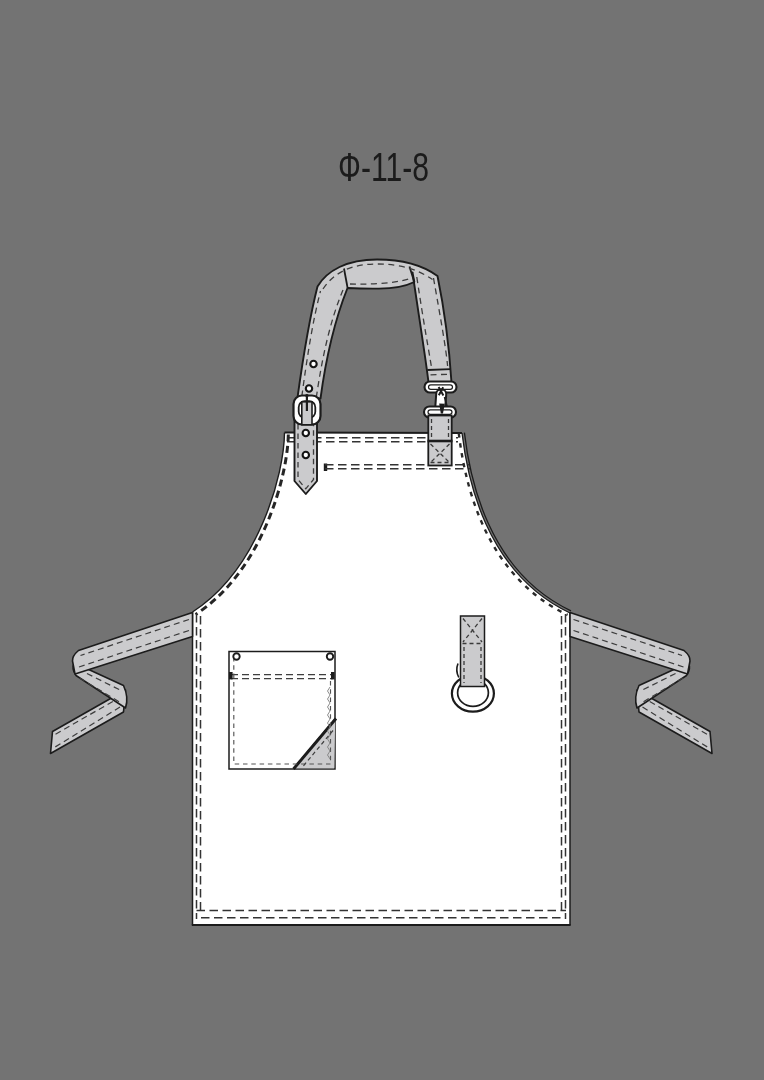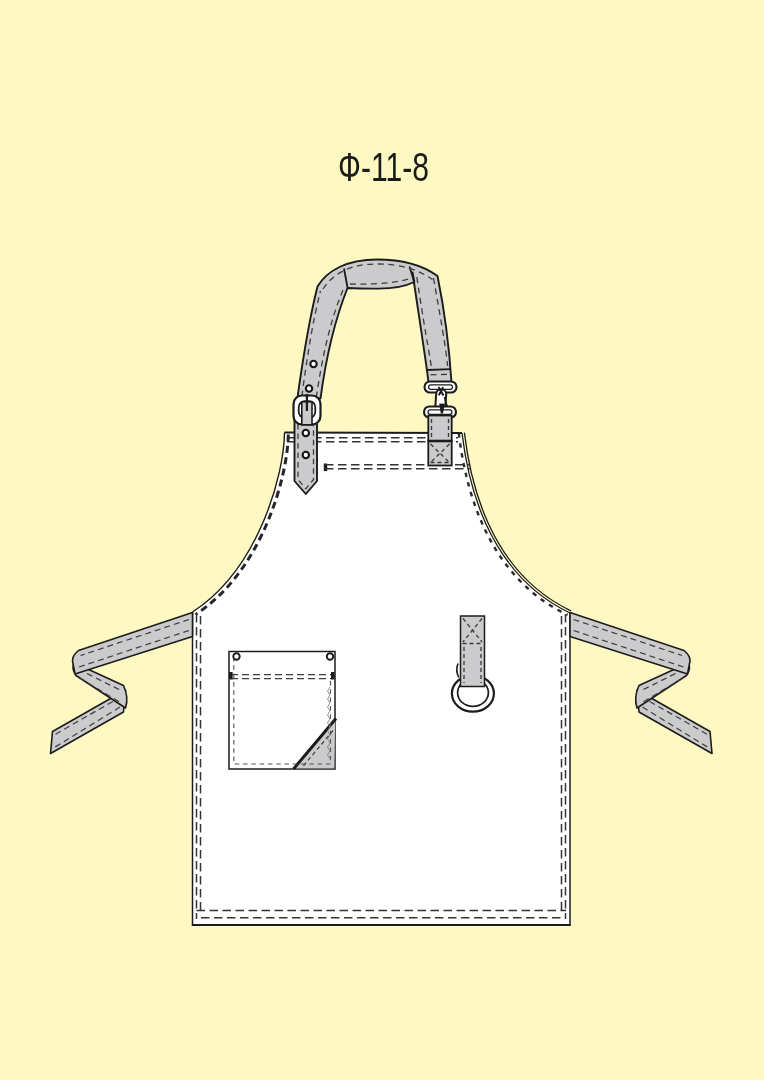--- a/index.html
+++ b/index.html
@@ -1,16 +1,16 @@
 <!DOCTYPE html>
 <html><head>
 <meta charset="utf-8">
 <style>
   html,body{margin:0;padding:0;background:#ffffff;}
-  .page{position:relative;width:764px;height:1080px;background:#fef9c3;overflow:hidden;
+  .page{position:relative;width:764px;height:1080px;background:#737373;overflow:hidden;
         font-family:"Liberation Sans", sans-serif;}
   svg{position:absolute;left:0;top:0;}
 </style>
 </head>
 <body>
 <div class="page">
 <svg width="764" height="1080" viewBox="0 0 764 1080">
 
 <text x="383.5" y="180.5" font-size="40" textLength="91" lengthAdjust="spacingAndGlyphs" fill="#1b1b1b" text-anchor="middle" font-family="Liberation Sans, sans-serif">Ф-11-8</text>
 

